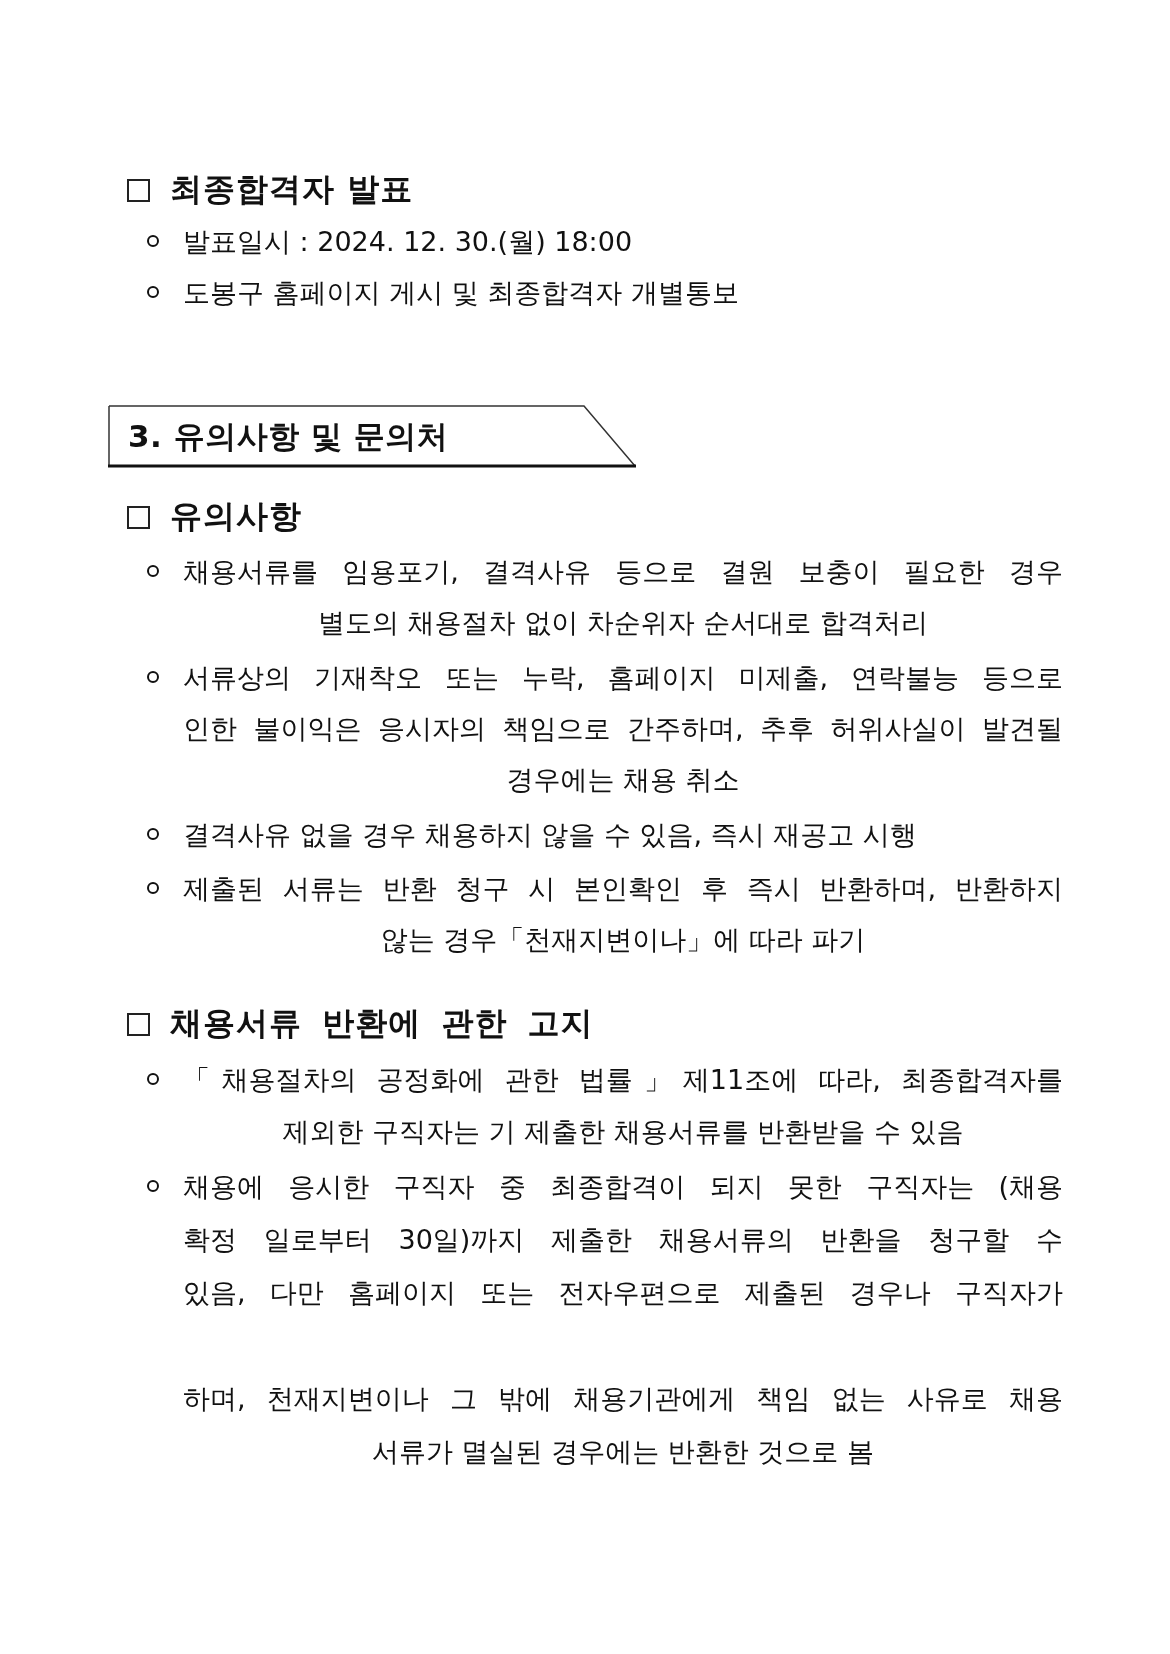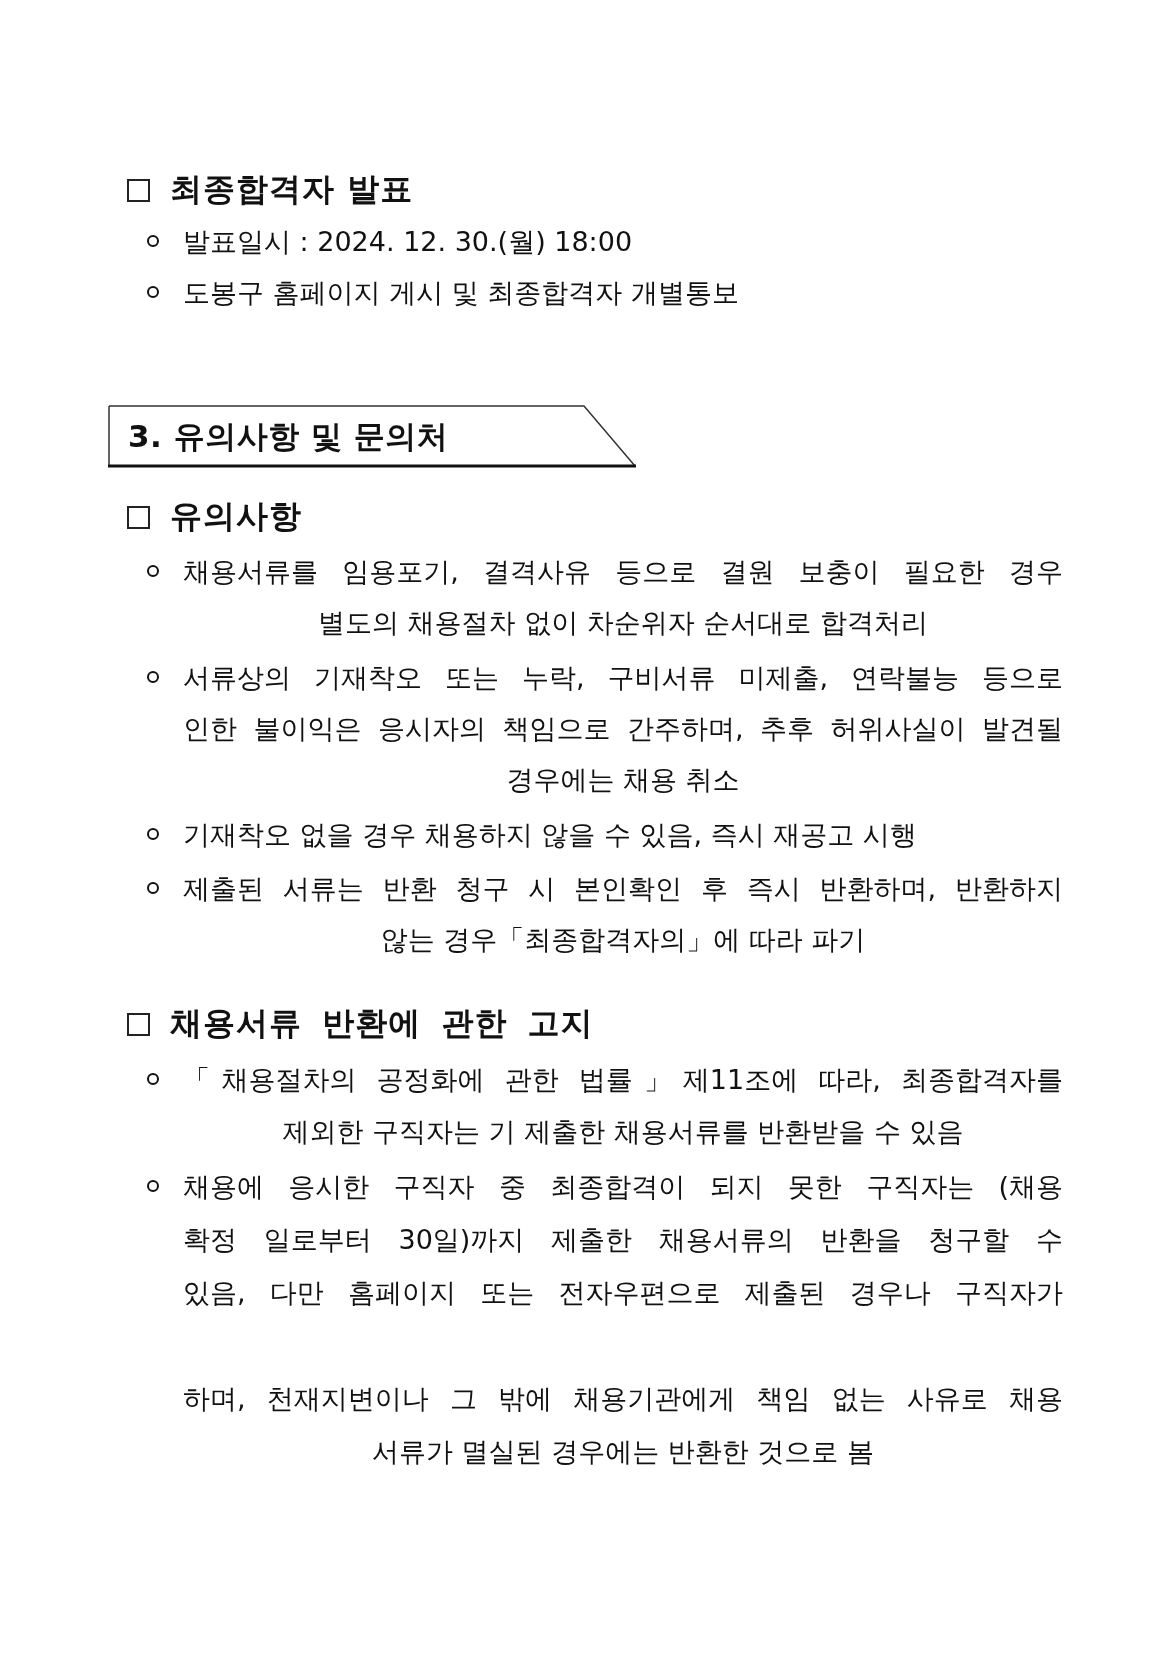--- a/index.html
+++ b/index.html
@@ -84,35 +84,35 @@
   </div>
 
   <div class="bullet-line" style="top:555px;">
     <span class="circ"></span>
     <span class="txt">채용서류를 임용포기, 결격사유 등으로 결원 보충이 필요한 경우</span>
   </div>
   <div class="cont-line" style="top:606px;">별도의 채용절차 없이 차순위자 순서대로 합격처리</div>
 
   <div class="bullet-line" style="top:661px;">
     <span class="circ"></span>
-    <span class="txt">서류상의 기재착오 또는 누락, 구비서류 미제출, 연락불능 등으로</span>
+    <span class="txt">서류상의 기재착오 또는 누락, 홈페이지 미제출, 연락불능 등으로</span>
   </div>
   <div class="cont-line justify" style="top:712px;">인한 불이익은 응시자의 책임으로 간주하며, 추후 허위사실이 발견될</div>
   <div class="cont-line" style="top:763px;">경우에는 채용 취소</div>
 
   <div class="bullet-line" style="top:818px;">
     <span class="circ"></span>
-    <span class="txt left">기재착오 없을 경우 채용하지 않을 수 있음, 즉시 재공고 시행</span>
+    <span class="txt left">결격사유 없을 경우 채용하지 않을 수 있음, 즉시 재공고 시행</span>
   </div>
 
   <div class="bullet-line" style="top:872px;">
     <span class="circ"></span>
     <span class="txt">제출된 서류는 반환 청구 시 본인확인 후 즉시 반환하며, 반환하지</span>
   </div>
-  <div class="cont-line" style="top:923px;">않는 경우「최종합격자의」에 따라 파기</div>
+  <div class="cont-line" style="top:923px;">않는 경우「천재지변이나」에 따라 파기</div>
 
   <div class="h-square" style="top:1002px;font-family:Liberation Mono, monospace;">
     <span class="box"></span>
     <span>채용서류 반환에 관한 고지</span>
   </div>
 
   <div class="bullet-line" style="top:1063px;">
     <span class="circ"></span>
     <span class="txt">「채용절차의 공정화에 관한 법률」제11조에 따라, 최종합격자를</span>
   </div>

